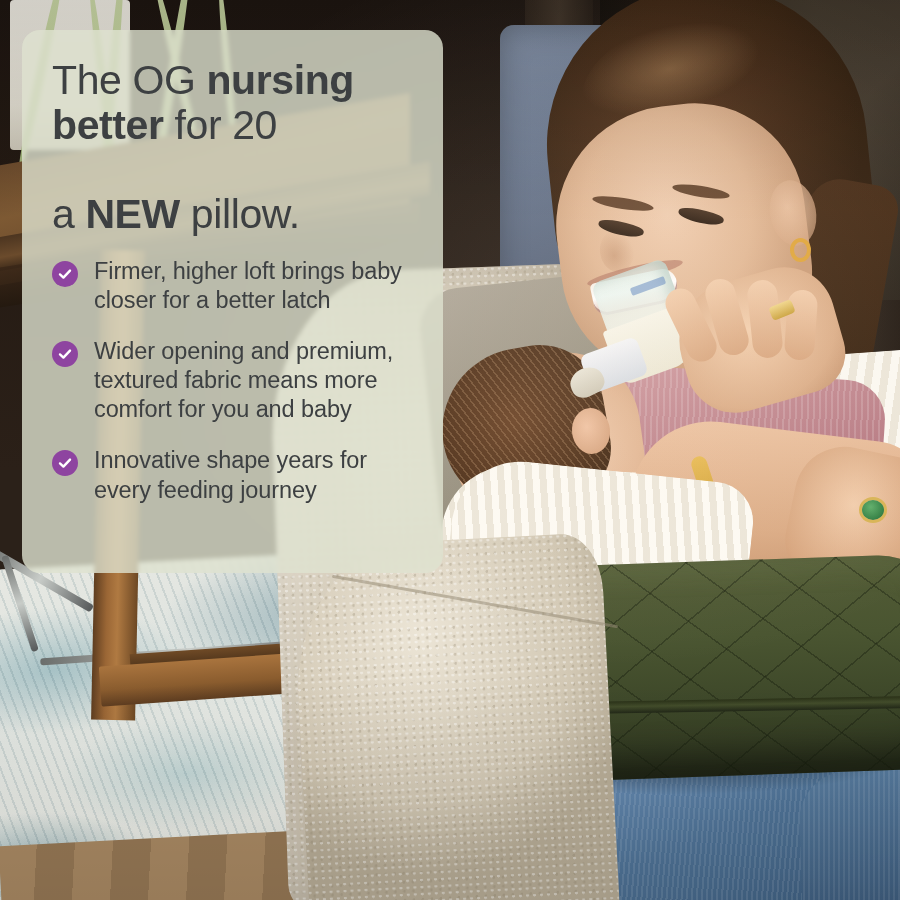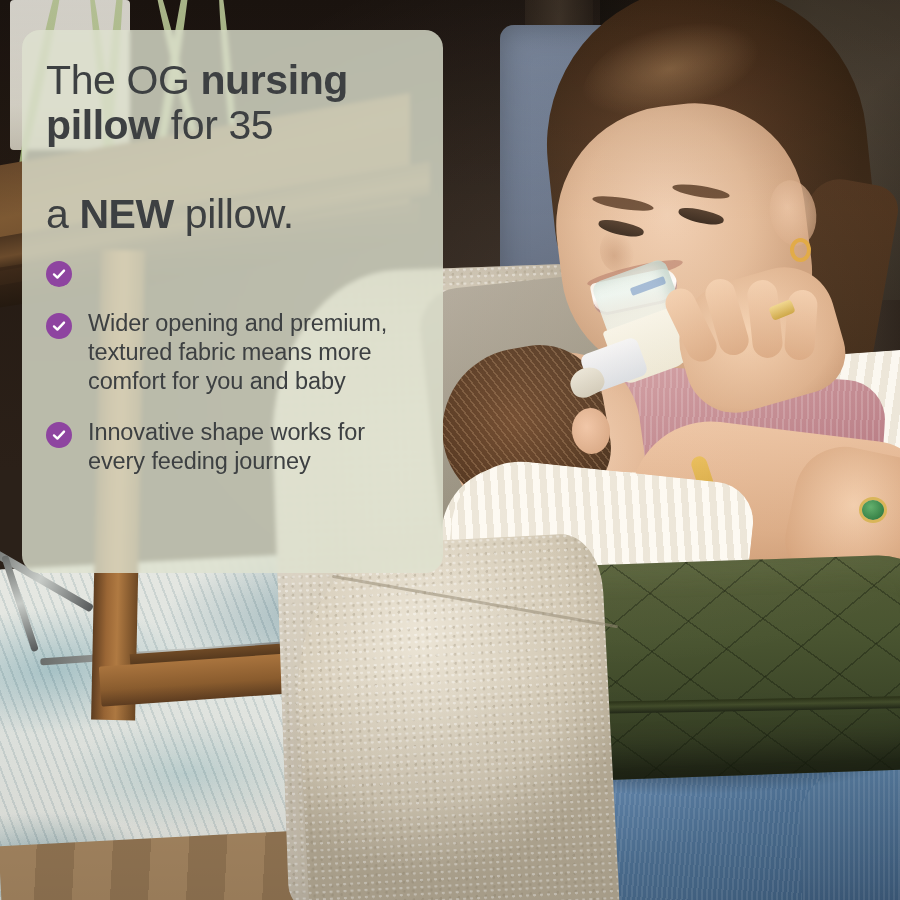--- a/index.html
+++ b/index.html
@@ -535,21 +535,21 @@
   .overlay-card {
     position: absolute;
     left: 22px;
     top: 30px;
     width: 421px;
     height: 543px;
     border-radius: 18px;
     background: rgba(222, 226, 208, 0.80);
     backdrop-filter: blur(2px);
     box-sizing: border-box;
-    padding: 28px 26px 20px 24px;
+    padding: 28px 26px 20px 30px;
   }
 
   .headline {
     margin: 0 0 20px 0;
     color: #3d4042;
     font-size: 41px;
     line-height: 1.09;
     letter-spacing: -0.4px;
     font-weight: 400;
     max-width: 330px;
@@ -692,46 +692,47 @@
     <div class="armchair-arm">
       <div class="boucle-tex"></div>
     </div>
     <div class="chair-seam"></div>
 
     <div class="photo-grade"></div>
   </div>
 
   <div class="overlay-card">
 
-    <h1 class="headline"><span>The OG </span><b>nursing</b><br><b>pillow</b><span> for 35</span><br><br><span>a </span><b>NEW</b><span> pillow.</span></h1>
+    <h1 class="headline"><span>The OG </span><b>nursing</b><br><b>better</b><span> for 20</span><br><br><span>a </span><b>NEW</b><span> pillow.</span></h1>
 
     <ul class="bullets">
 
       <li class="bullet">
         <span class="check-badge">
           <svg width="16" height="16" viewBox="0 0 16 16" aria-hidden="true">
             <path d="M3 8.4 L6.4 11.6 L13 4.6" fill="none" stroke="#ffffff" stroke-width="2.4" stroke-linecap="round" stroke-linejoin="round"></path>
           </svg>
         </span>
+        <span class="bullet-text">Firmer, higher loft brings baby closer for a better latch</span>
       </li>
 
       <li class="bullet">
         <span class="check-badge">
           <svg width="16" height="16" viewBox="0 0 16 16" aria-hidden="true">
             <path d="M3 8.4 L6.4 11.6 L13 4.6" fill="none" stroke="#ffffff" stroke-width="2.4" stroke-linecap="round" stroke-linejoin="round"></path>
           </svg>
         </span>
         <span class="bullet-text">Wider opening and premium, textured fabric means more comfort for you and baby</span>
       </li>
 
       <li class="bullet">
         <span class="check-badge">
           <svg width="16" height="16" viewBox="0 0 16 16" aria-hidden="true">
             <path d="M3 8.4 L6.4 11.6 L13 4.6" fill="none" stroke="#ffffff" stroke-width="2.4" stroke-linecap="round" stroke-linejoin="round"></path>
           </svg>
         </span>
-        <span class="bullet-text">Innovative shape works for every feeding journey</span>
+        <span class="bullet-text">Innovative shape years for every feeding journey</span>
       </li>
 
     </ul>
   </div>
 
 </div>
 
 </body></html>

